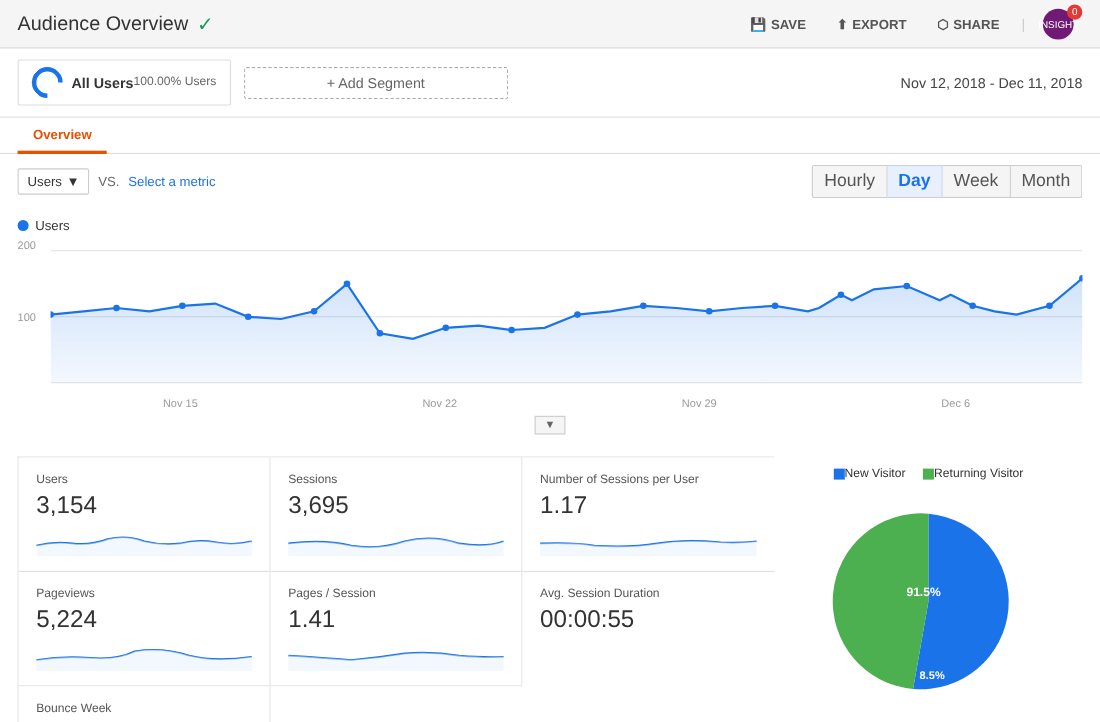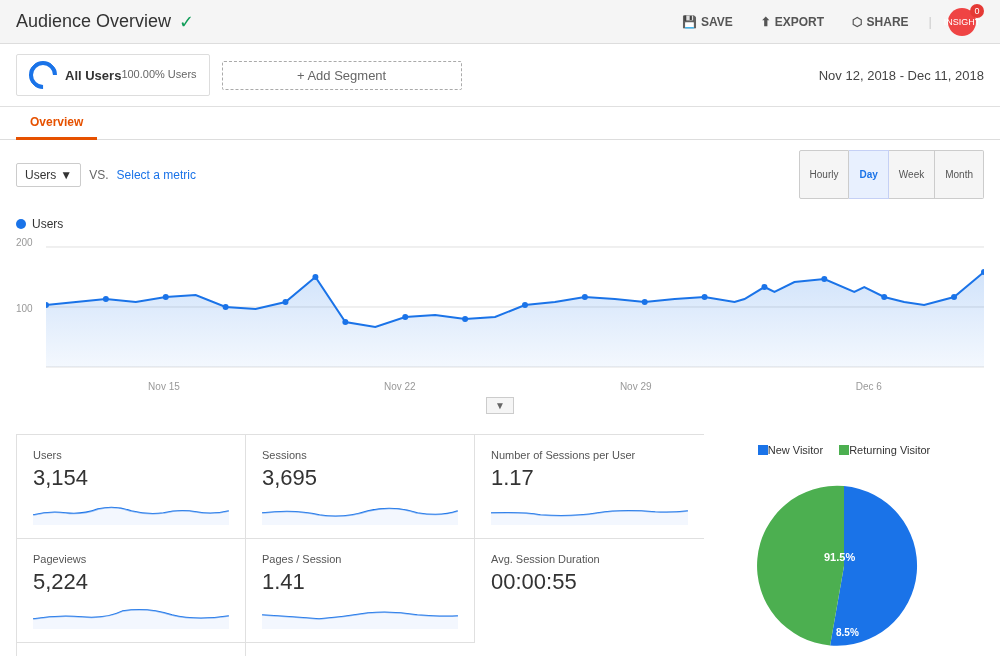--- a/index.html
+++ b/index.html
@@ -50,21 +50,21 @@
       align-items: center;
       gap: 4px;
       padding: 4px 8px;
       background: none;
       border: none;
       cursor: pointer;
       position: relative;
     }
     .insight-avatar {
       width: 28px; height: 28px;
-      background: #ef4444;
+      background: #701a75;
       border-radius: 50%;
       display: flex; align-items: center; justify-content: center;
       color: white; font-size: 11px;
     }
     .insight-badge {
       position: absolute;
       top: 0; right: 0;
       background: #e53935;
       color: white;
       border-radius: 50%;
@@ -158,25 +158,25 @@
       border-radius: 2px;
       padding: 4px 8px;
       background: #fff;
       cursor: pointer;
       font-size: 12px;
     }
     .vs-label { font-size: 12px; color: #666; }
     .select-metric-link { color: #1a73e8; font-size: 12px; cursor: pointer; text-decoration: none; }
     .controls-right { display: flex; align-items: center; }
     .period-btn {
-      padding: 18px 10px;
+      padding: 5px 10px;
       border: 1px solid #ccc;
       background: #f5f5f5;
       cursor: pointer;
-      font-size: 10px;
+      font-size: 16px;
       color: #555;
       border-left: none;
     }
     .period-btn:first-child { border-left: 1px solid #ccc; border-radius: 2px 0 0 2px; }
     .period-btn:last-child { border-radius: 0 2px 2px 0; }
     .period-btn.active { background: #e8f0fe; color: #1a73e8; border-color: #c5d0f5; font-weight: bold; }
 
     
     .chart-area {
       padding: 8px 16px 0;

